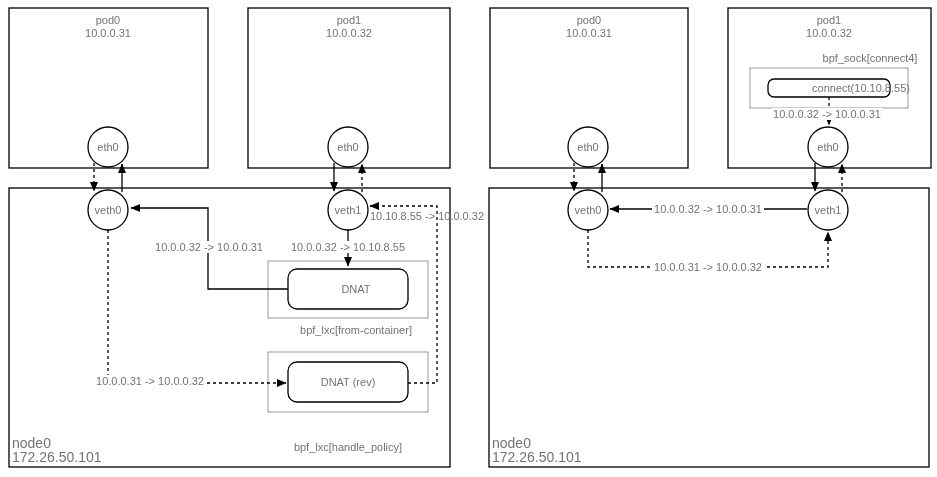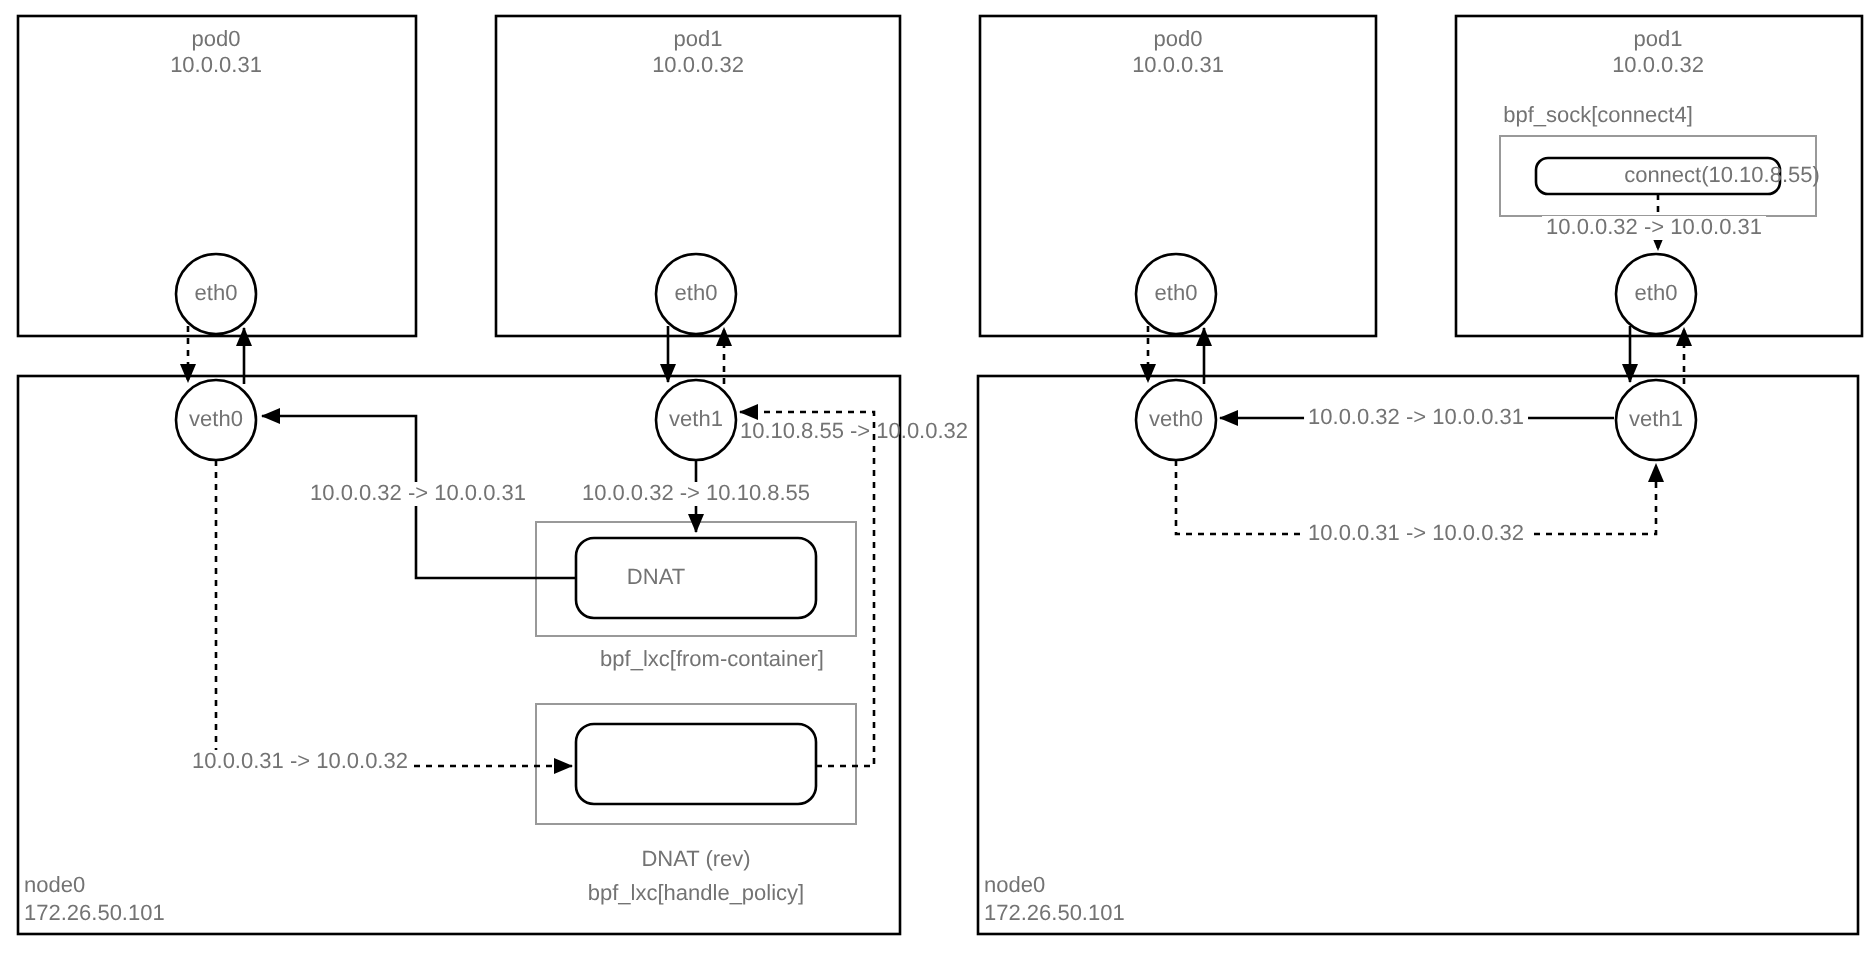--- a/index.html
+++ b/index.html
@@ -13,21 +13,21 @@
     position:absolute;transform:translate(-50%,-50%);
     font-size:11px;line-height:12px;white-space:nowrap;text-align:center;
   }
   .lbl.bg{background:#ffffff;padding:0 2px;}
   .titleblock{
     position:absolute;transform:translateX(-50%);
     font-size:11px;line-height:12.5px;text-align:center;white-space:nowrap;
   }
   .titleblock span{display:block;}
   .nodeblock{
-    position:absolute;font-size:11px;line-height:13.5px;
+    position:absolute;font-size:14px;line-height:13.5px;
     text-align:left;white-space:nowrap;
   }
   .nodeblock span{display:block;}
   .stroke{stroke:#000;stroke-width:1.3;fill:none;}
   .fillw{fill:#ffffff;}
   .dash{stroke-dasharray:3 3;}
 </style>
 </head>
 <body>
 
@@ -97,40 +97,40 @@
   <div class="lbl" style="left:108px;top:147px;">eth0</div>
   <div class="lbl" style="left:348px;top:147px;">eth0</div>
   <div class="lbl" style="left:108px;top:210px;">veth0</div>
   <div class="lbl" style="left:348px;top:210px;">veth1</div>
 
   <div class="lbl bg" style="left:209px;top:247px;">10.0.0.32 -&gt; 10.0.0.31</div>
   <div class="lbl bg" style="left:348px;top:247px;">10.0.0.32 -&gt; 10.10.8.55</div>
   <div class="lbl" style="left:427px;top:216px;">10.10.8.55 -&gt; 10.0.0.32</div>
   <div class="lbl bg" style="left:150px;top:381px;">10.0.0.31 -&gt; 10.0.0.32</div>
 
-  <div class="lbl" style="left:328px;top:289px;">DNAT</div>
-  <div class="lbl" style="left:348px;top:382px;margin-top:48px;">DNAT (rev)</div>
+  <div class="lbl" style="left:356px;top:289px;">DNAT</div>
+  <div class="lbl" style="left:348px;top:382px;">DNAT (rev)</div>
   <div class="lbl" style="left:348px;top:330px;padding-left:16px;">bpf_lxc[from-container]</div>
   <div class="lbl" style="left:348px;top:447px;">bpf_lxc[handle_policy]</div>
 
   <div class="nodeblock" style="left:12px;top:437px;">
     <span>node0</span>
     <span>172.26.50.101</span>
   </div>
 
   <div class="titleblock" style="left:589px;top:14px;">
     <span>pod0</span>
     <span>10.0.0.31</span>
   </div>
   <div class="titleblock" style="left:829px;top:14px;">
     <span>pod1</span>
     <span>10.0.0.32</span>
   </div>
 
-  <div class="lbl" style="left:799px;top:58px;">bpf_sock[connect4]</div>
+  <div class="lbl" style="left:870px;top:58px;">bpf_sock[connect4]</div>
   <div class="lbl" style="left:861px;top:88px;">connect(10.10.8.55)</div>
   <div class="lbl bg" style="left:827px;top:114px;">10.0.0.32 -&gt; 10.0.0.31</div>
 
   <div class="lbl" style="left:588px;top:147px;">eth0</div>
   <div class="lbl" style="left:828px;top:147px;">eth0</div>
   <div class="lbl" style="left:588px;top:210px;">veth0</div>
   <div class="lbl" style="left:828px;top:210px;">veth1</div>
 
   <div class="lbl bg" style="left:708px;top:209px;">10.0.0.32 -&gt; 10.0.0.31</div>
   <div class="lbl bg" style="left:708px;top:267px;">10.0.0.31 -&gt; 10.0.0.32</div>

